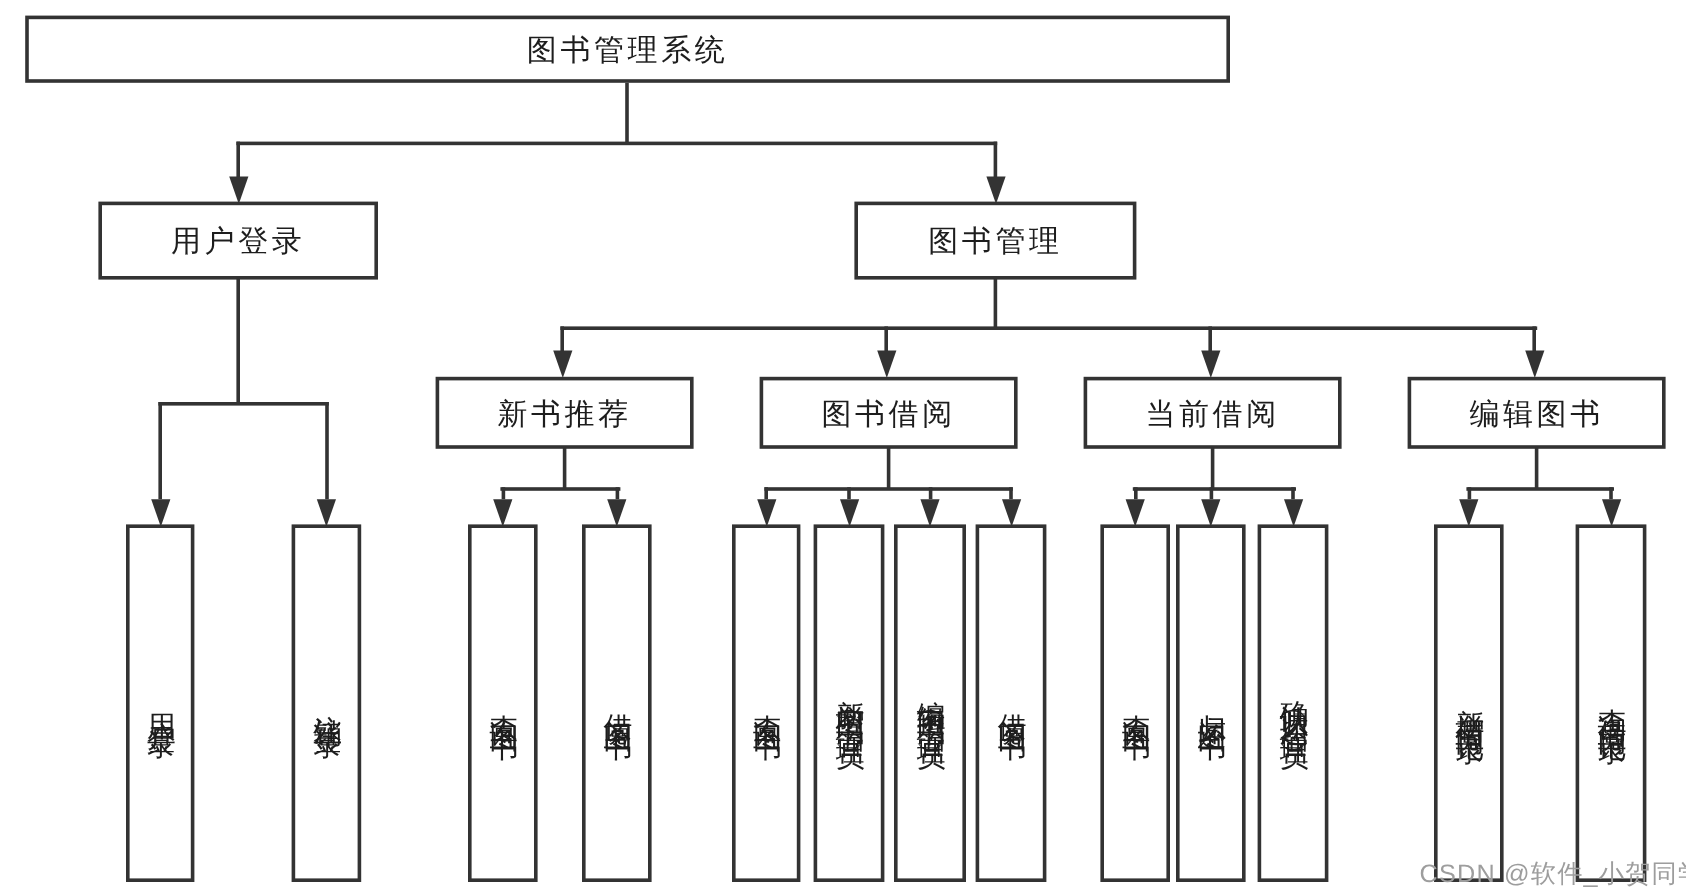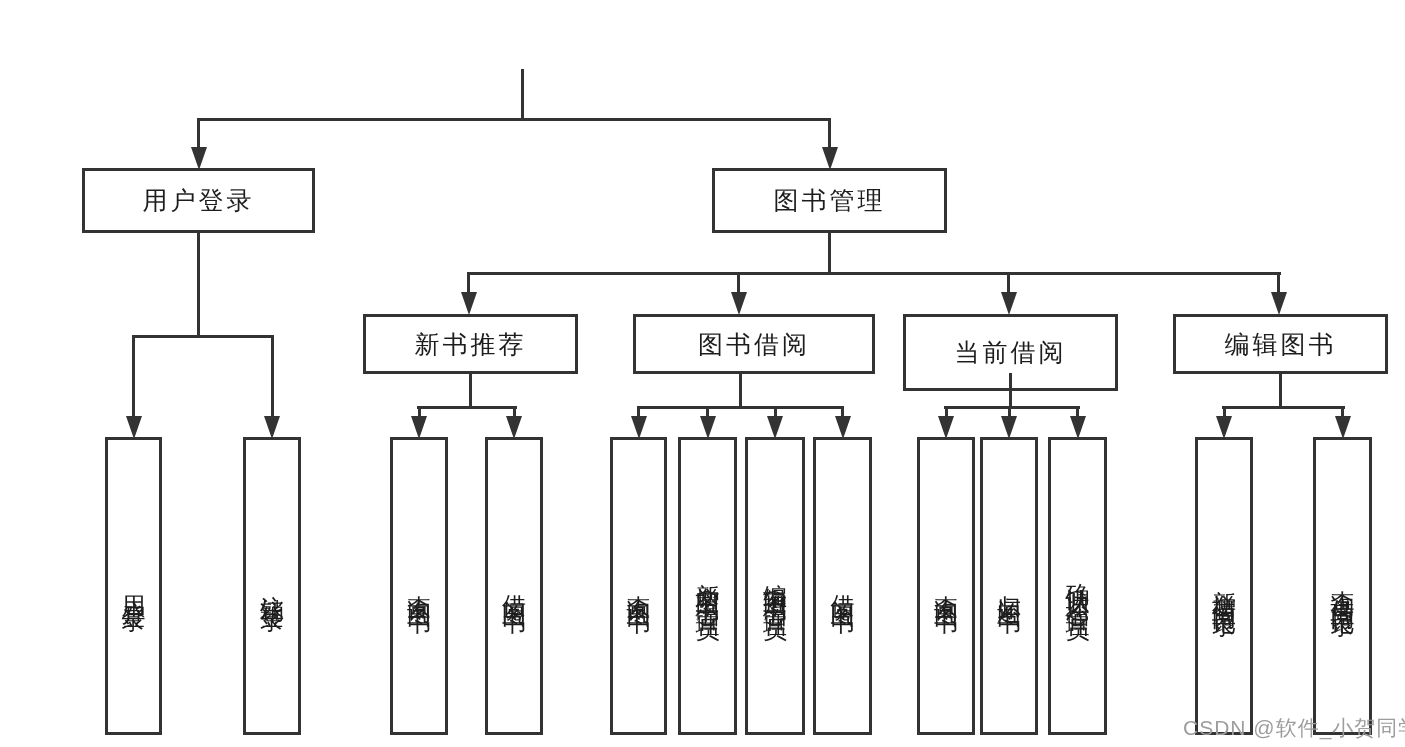--- a/index.html
+++ b/index.html
@@ -52,35 +52,38 @@
     color: #9d9d9d;
     z-index: 10;
     white-space: nowrap;
   }
 </style>
 </head>
 <body>
 
 <div class="stage">
 
+  <div class="node" style="left:21px; top:13px; width:1004px; height:56px;">
+    <span class="node-label">图书管理系统</span>
+  </div>
 
   <div class="node" style="left:82px; top:168px; width:233px; height:65px;">
     <span class="node-label">用户登录</span>
   </div>
   <div class="node" style="left:363px; top:314px; width:215px; height:60px;">
     <span class="node-label">新书推荐</span>
   </div>
 
   <div class="node" style="left:712px; top:168px; width:235px; height:65px;">
     <span class="node-label">图书管理</span>
   </div>
-  <div class="node" style="left:633px; top:314px; width:242px; height:60px;">
+  <div class="node" style="left:633px; top:314px; width:215px; height:60px;">
     <span class="node-label">图书借阅</span>
   </div>
-  <div class="node" style="left:903px; top:314px; width:215px; height:77px;">
+  <div class="node" style="left:903px; top:314px; width:215px; height:60px;">
     <span class="node-label">当前借阅</span>
   </div>
   <div class="node" style="left:1173px; top:314px; width:215px; height:60px;">
     <span class="node-label">编辑图书</span>
   </div>
 
   <div class="node leaf" style="left:105px; top:437px; width:57px; height:298px;">
     <span class="node-label">用户登录</span>
   </div>
   <div class="node leaf" style="left:243px; top:437px; width:58px; height:298px;">

